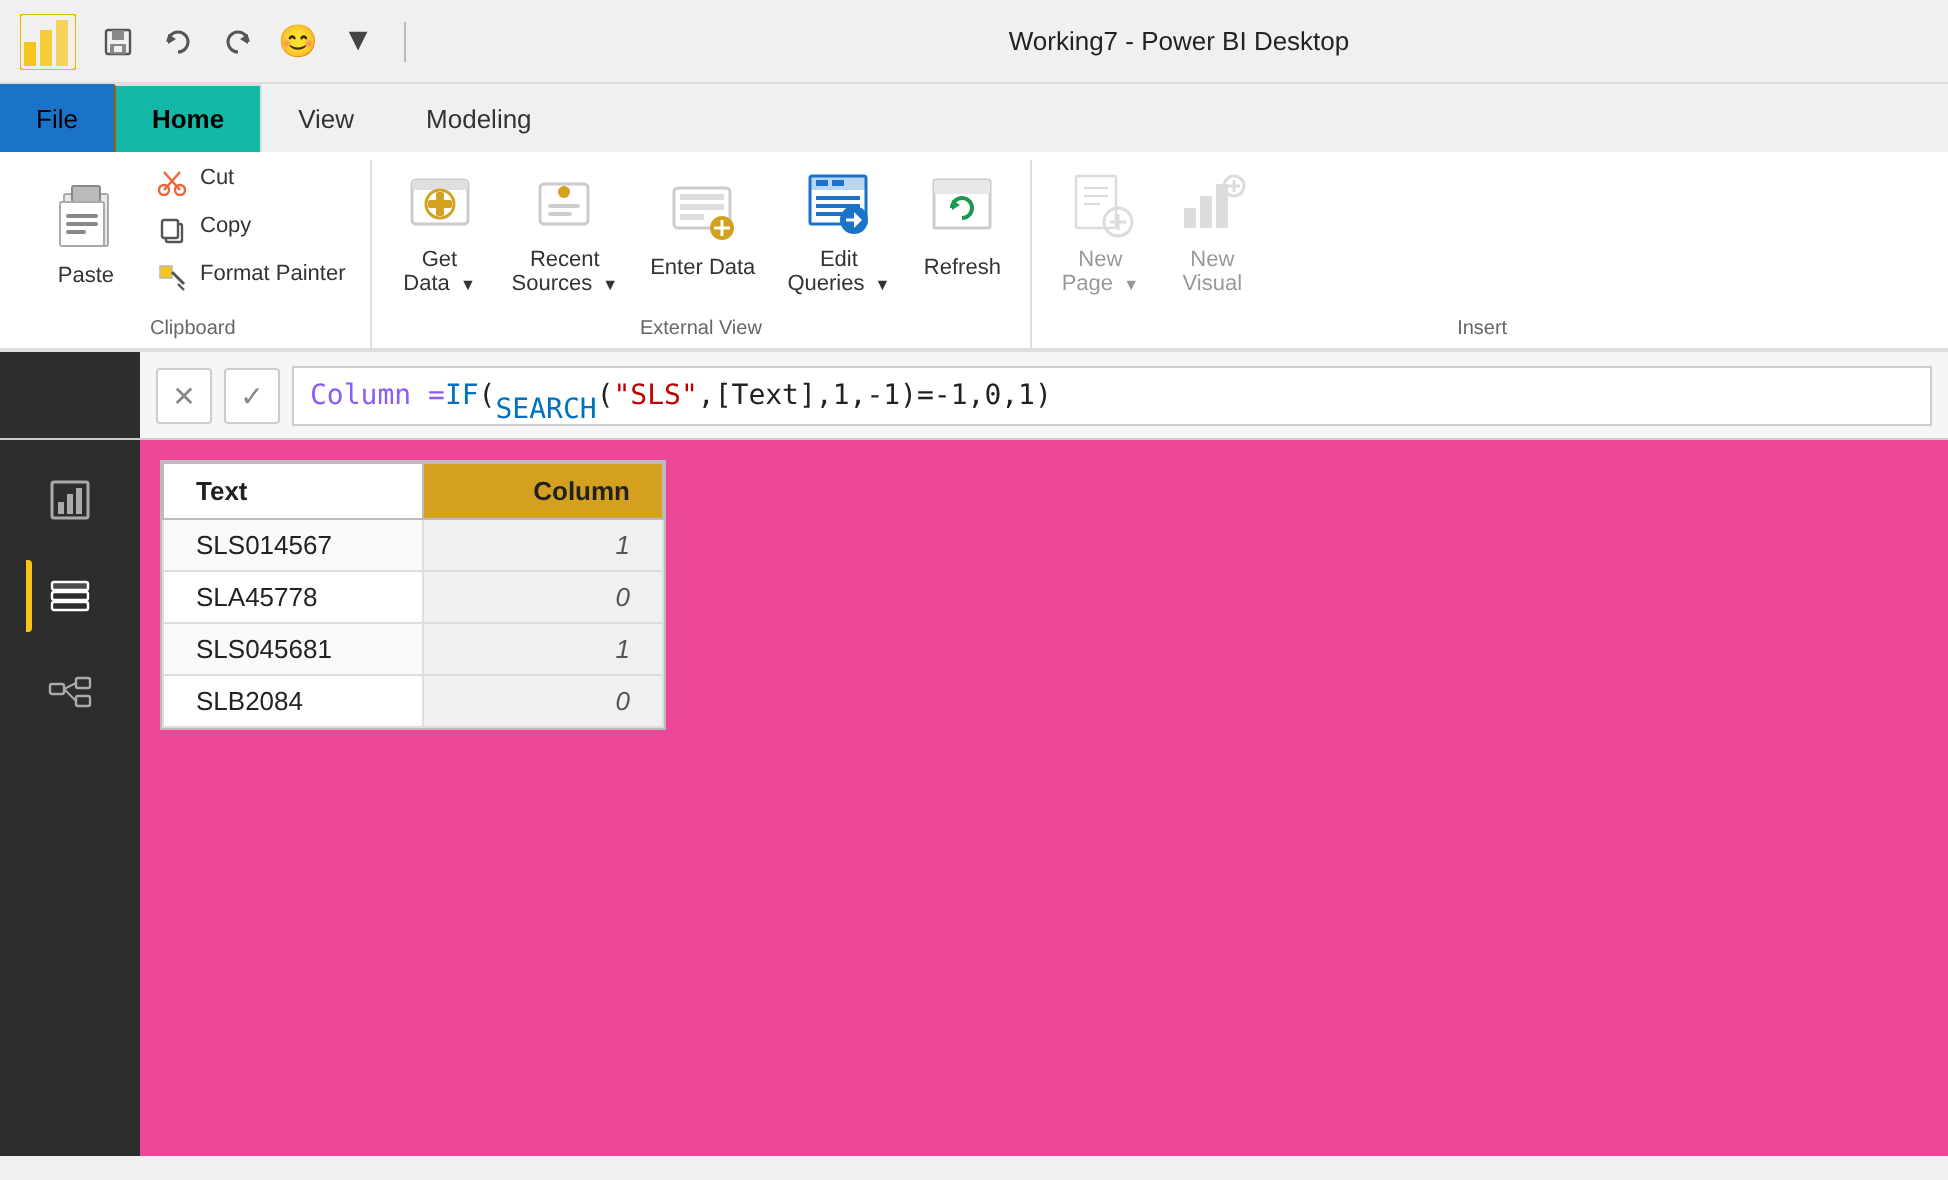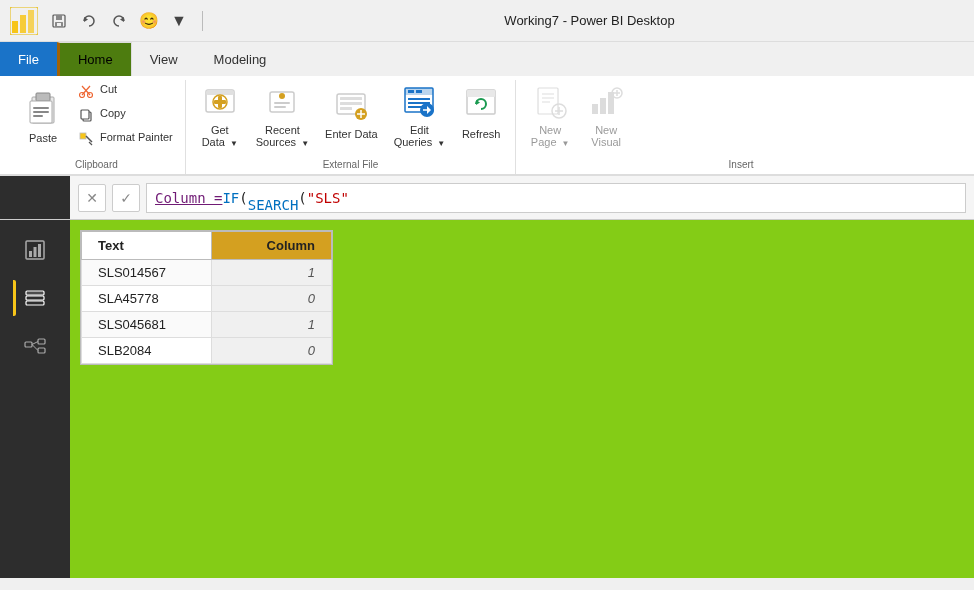--- a/index.html
+++ b/index.html
@@ -59,27 +59,27 @@
       font-size: 13px;
       cursor: pointer;
       border: none;
       background: none;
       color: #333;
       height: 34px;
       display: flex; align-items: center;
       border-radius: 0;
     }
     .ribbon-tab.active {
-      background: #4d7c0f;
+      background: #14b8a6;
       color: #000;
       border-top: 1px solid #ddd;
-      border-left: 3px solid #a16207;
+      border-left: 1px solid #a16207;
       border-right: 1px solid #ddd;
       border-bottom: none;
-      font-weight: 400;
+      font-weight: 700;
     }
 
     
     .ribbon-body {
       background: #fff;
       border-bottom: 2px solid #ddd;
       padding: 4px 8px 0 8px;
       display: flex;
       gap: 0;
       min-height: 90px;
@@ -232,21 +232,21 @@
       position: absolute;
       left: 0; top: 4px; bottom: 4px;
       width: 3px;
       background: #f7c519;
       border-radius: 0 2px 2px 0;
     }
 
     
     .data-area {
       flex: 1;
-      background: #84cc16;
+      background: #ec4899;
       padding: 10px;
     }
     .data-table-wrapper {
       background: #fff;
       display: inline-block;
       border: 1px solid #bbb;
     }
     .data-table {
       border-collapse: collapse;
       font-size: 13px;
@@ -328,21 +328,21 @@
         </svg>
     </button>
     <button class="smiley-btn" title="Feedback">😊</button>
     <button class="quick-access-dropdown">▼</button>
   </div>
   <div class="title-divider"></div>
   <div class="title-text">Working7 - Power BI Desktop</div>
 </div>
 
 <div class="ribbon-tabs">
-  <button class="ribbon-tab" style="background:#1a73c8;color:#ffffff;font-weight:500;height:34px;">File</button>
+  <button class="ribbon-tab" style="background:#1a73c8;color:#000000;font-weight:500;height:34px;">File</button>
   <button class="ribbon-tab active">Home</button>
   <button class="ribbon-tab">View</button>
   <button class="ribbon-tab">Modeling</button>
 </div>
 
 <div class="ribbon-container">
   <div class="ribbon-body">
 
     <div class="ribbon-group">
       <div class="ribbon-group-content">
@@ -461,21 +461,21 @@
             <svg width="36" height="36" viewBox="0 0 36 36">
               <rect x="4" y="4" width="28" height="24" rx="1" fill="none" stroke="#ccc" stroke-width="1.5"></rect>
               <rect x="4" y="4" width="28" height="7" rx="1" fill="#e8e8e8"></rect>
               <path d="M13 18 A5 5 0 1 1 18 23" fill="none" stroke="#1a9a50" stroke-width="2"></path>
               <polygon points="13,14 13,19 17,16.5" fill="#1a9a50"></polygon>
             </svg>
           </div>
           <span>Refresh</span>
         </button>
       </div>
-      <div class="ribbon-group-label">External File</div>
+      <div class="ribbon-group-label">External View</div>
     </div>
 
     <div class="ribbon-group" style="border-right:none; flex:1;">
       <div class="ribbon-group-content">
 
         <button class="ribbon-btn-large" style="opacity:0.5;">
           <div class="btn-icon">
             <svg width="36" height="36" viewBox="0 0 36 36">
               <rect x="6" y="4" width="20" height="26" rx="1" fill="none" stroke="#bbb" stroke-width="1.2"></rect>
               <line x1="10" y1="10" x2="22" y2="10" stroke="#bbb" stroke-width="1"></line>
@@ -508,26 +508,27 @@
 
   </div>
 </div>
 
 <div style="display:flex; align-items:stretch; background:#f5f5f5; border-bottom:1px solid #ccc; height:44px;">
   <div style="width:70px; background:#2d2d2d;"></div>
   <div class="formula-bar" style="margin-left:0; flex:1;">
     <div class="formula-cancel">✕</div>
     <div class="formula-confirm">✓</div>
     <div class="formula-text" style="font-family:Consolas,monospace;font-size:14px;display:flex;align-items:center;flex:1;background:#fff;border:1px solid #ccc;padding:0 8px;height:30px;">
-      <span style="color:#701a75;text-decoration:underline;">Column = </span>
+      <span style="color:#8b5cf6;">Column = </span>
         <span style="color:#0070c0;">IF</span>
         <span style="color:#222;">(</span>
         <span style="color:#0070c0;margin-top:15px;">SEARCH</span>
         <span style="color:#222;">(</span>
         <span style="color:#c00000;">"SLS"</span>
+        <span style="color:#222;">,[Text],1,-1)=-1,0,1)</span>
     </div>
   </div>
 </div>
 
 <div class="main-area">
 
   <div class="left-sidebar">
     <div class="sidebar-icon">
       <svg width="22" height="22" viewBox="0 0 22 22" fill="none">
         <rect x="2" y="2" width="18" height="18" rx="1" stroke="#aaa" stroke-width="1.5"></rect>

